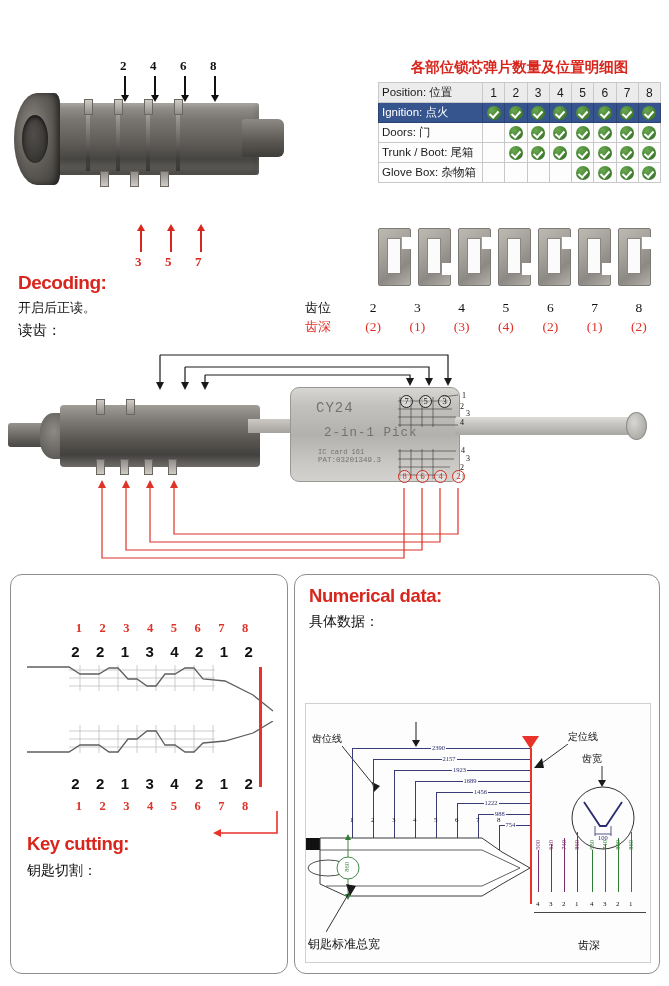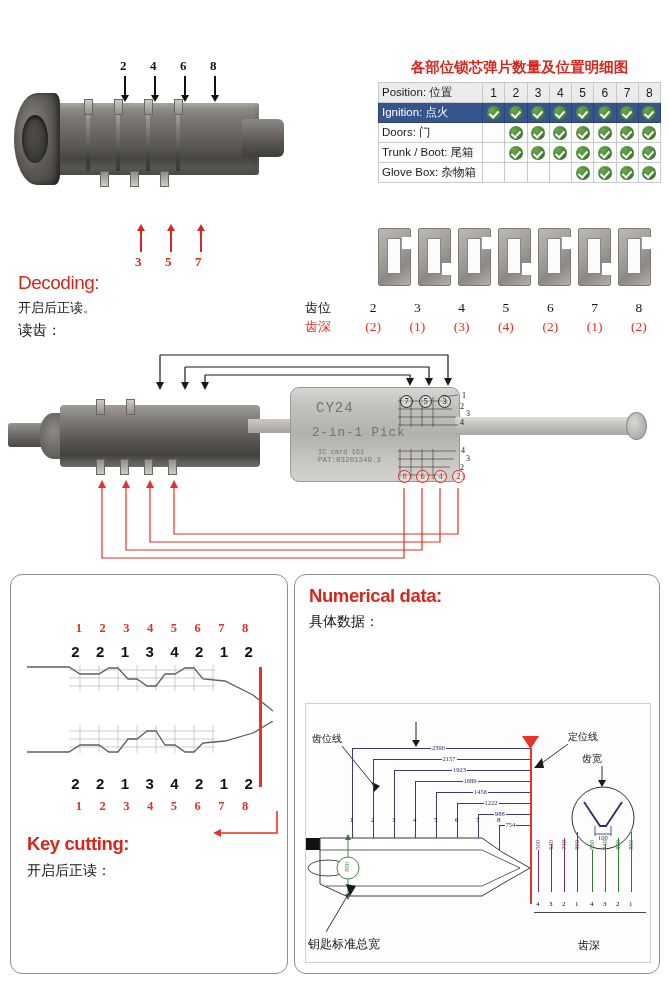--- a/index.html
+++ b/index.html
@@ -116,21 +116,21 @@
 
   
   #tooth-labels { left:305px; top:298px; width:356px; }
   .tl-row { display:flex; align-items:center; font-size:13px; height:19px; }
   .tl-name { width:46px; font-weight:normal; }
   .tl-cells { display:flex; flex:1; }
   .tl-cells span { flex:1; text-align:center; font-family:"Liberation Serif", serif; font-size:13.5px; }
 
   
   #decoding-block { left:18px; top:272px; width:250px; }
-  #decoding-title { font-size:19px; font-weight:normal; color:#d8261d; letter-spacing:-.5px; }
+  #decoding-title { font-size:19px; font-weight:bold; color:#d8261d; letter-spacing:-.5px; }
   #decoding-sub { font-size:14.5px; margin-top:4px; }
   #decoding-text { font-size:13px; margin-top:5px; }
 
   
   #mid-assembly { left:0; top:355px; width:669px; height:205px; }
   .lockbody2 {
     position:absolute; left:60px; top:50px; width:200px; height:62px;
     background: linear-gradient(180deg,#a09d97 0%, #7d7a75 25%, #56534f 60%, #434140 80%, #6e6b67 100%);
     border-radius:4px;
   }
@@ -160,21 +160,21 @@
     border-radius:50%; border:1px solid #8d8b87;
   }
   .tool-blade {
     position:absolute; left:248px; top:64px; width:48px; height:14px;
     background: linear-gradient(180deg,#ccc9c5,#a5a29e);
   }
   .tool-text {
     position:absolute; font-family:"Liberation Mono", monospace; color:#737373;
   }
   .tool-cy24 { left:316px; top:45px; font-size:14px; letter-spacing:1px; }
-  .tool-2in1 { left:312px; top:71px; font-size:12.5px; letter-spacing:1px; }
+  .tool-2in1 { left:324px; top:71px; font-size:12.5px; letter-spacing:1px; }
   .tool-pat1 { left:318px; top:93px; font-size:7px; }
   .tool-pat2 { left:318px; top:101px; font-size:7.5px; }
   .grid-lines { position:absolute; }
   .circ-num {
     position:absolute; width:13px; height:13px; border-radius:50%;
     border:1.2px solid #222; font-size:8.5px; line-height:11px; text-align:center;
     background:rgba(255,255,255,.35); font-family:"Liberation Serif", serif;
   }
   .circ-num.redc { border-color:#d6281f; color:#d6281f; }
   .depth-num { position:absolute; font-size:8px; font-family:"Liberation Serif", serif; }
@@ -590,21 +590,21 @@
       </div>
 
     <div class="redline" style="left:248px; top:92px; width:2.5px; height:120px;"></div>
 
     <svg class="abs" style="left:200px; top:236px;" width="70" height="28">
       <path d="M66,0 L66,22 L10,22" stroke="#e8322a" stroke-width="1.6" fill="none"></path>
       <polygon points="10,18 10,26 2,22" fill="#e8322a"></polygon>
     </svg>
 
     <div id="keycut-title">Key cutting:</div>
-    <div id="keycut-sub">开启后正读：</div>
+    <div id="keycut-sub">钥匙切割：</div>
   </div>
 
   <div class="abs" id="panel-right">
     <div id="num-title">Numerical data:</div>
     <div id="num-sub">具体数据：</div>
 
     <div id="diagram">
 
 
       <svg class="abs" style="left:104px; top:18px;" width="12" height="26">

